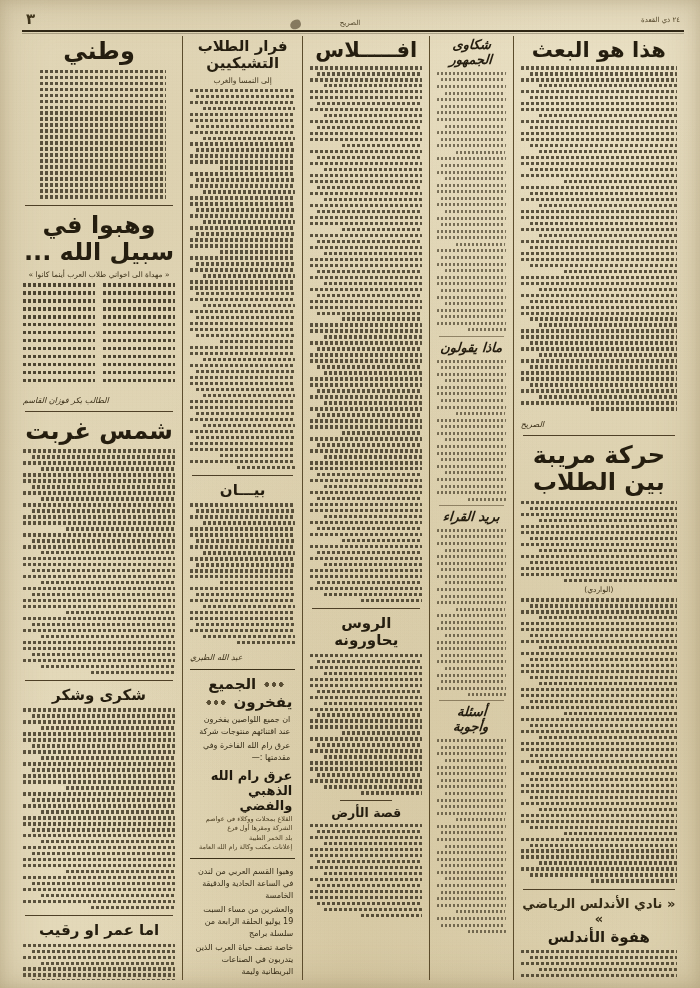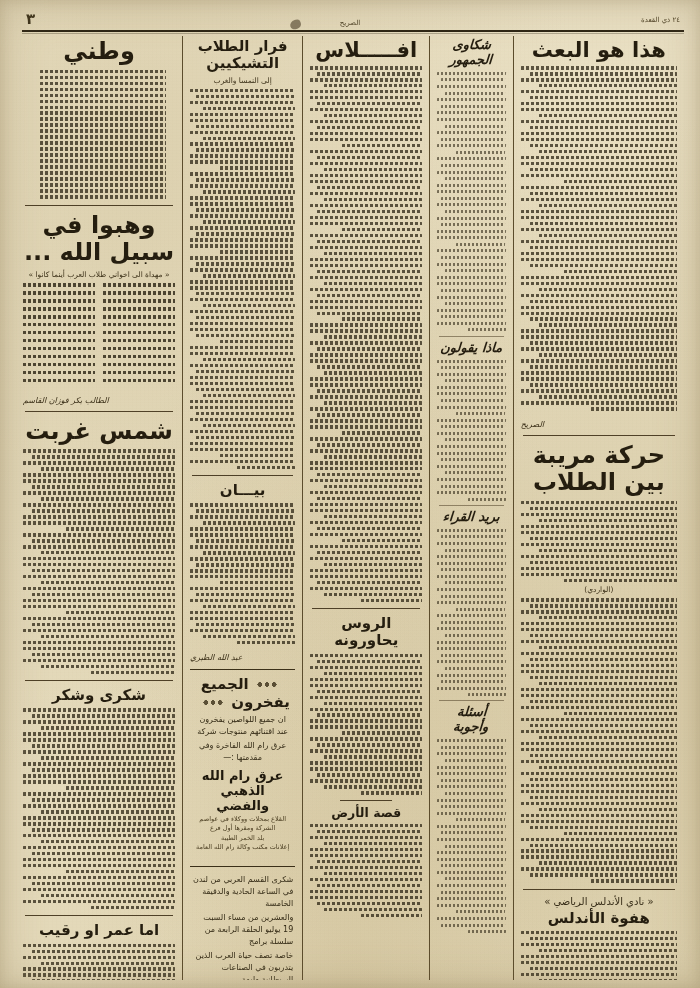--- a/index.html
+++ b/index.html
@@ -208,23 +208,22 @@
         rgba(45,37,19,.70) 0px, rgba(45,37,19,.70) 2px,
         rgba(45,37,19,0) 2px, rgba(45,37,19,0) 4px);
     transform: skewX(-6deg);
     opacity: .85;
   }
 
   
   .ad {
     border-top: 1px solid #3a2f18;
     border-bottom: 1px solid #3a2f18;
-    padding: 5px 3px 14px;
+    padding: 5px 3px 6px;
     margin: 7px 0;
-    text-align: center;
   }
   .ad-title {
     font-size: 14px;
     font-weight: bold;
     color: #241d0f;
     letter-spacing: .6px;
     margin-bottom: 3px;
   }
   .ad-title-lg { font-size: 15px; }
   .ad-sub {
@@ -257,25 +256,25 @@
     opacity: .8;
   }
   .sign {
     font-size: 8px;
     text-align: left;
     font-style: italic;
     color: #3a2f18;
     margin: 9px 0 5px;
   }
   .kicker {
-    font-size: 10px;
+    font-size: 13px;
     text-align: center;
     color: #352b16;
     margin: 2px 0 3px;
-    font-weight: normal;
+    font-weight: bold;
   }
 </style>
 </head>
 <body>
 
 <div class="page">
 
   <div class="masthead">
     <div class="page-number">٣</div>
     <div class="masthead-center">الصريح</div>
@@ -860,21 +859,21 @@
         </div>
         <div class="ad-sub">ان جميع اللواصين يفخرون عند اقتنائهم منتوجات شركة</div>
         <div class="ad-sub">عرق رام الله الفاخرة وفي مقدمتها :—</div>
         <div class="ad-brand">عرق رام الله الذهبي والفضي</div>
         <div class="ad-fine">القلاع بمحلات ووكلاء في عواصم الشركة ومقرها أول فرع</div>
         <div class="ad-fine">بلد الخمر الطيبة</div>
         <div class="ad-fine">إعلانات مكتب وكالة رام الله العامة</div>
       </div>
 
       <div>
-        <div class="ad-sub">شكرى القسم العربي من لندن في الساعة الحادية والدقيقة الخامسة</div>
+        <div class="ad-sub">وهبوا القسم العربي من لندن في الساعة الحادية والدقيقة الخامسة</div>
         <div class="ad-sub">والعشرين من مساء السبت 19 يوليو الحلقة الرابعة من سلسلة برامج</div>
         <div class="ad-sub">خاصة تصف حياة العرب الذين يتدربون في الصناعات البريطانية وليمة</div>
 
       </div>
     </div>
 
     <div class="col col-5">
 
       <h2 class="hl hl-lg">وطني</h2>
 

